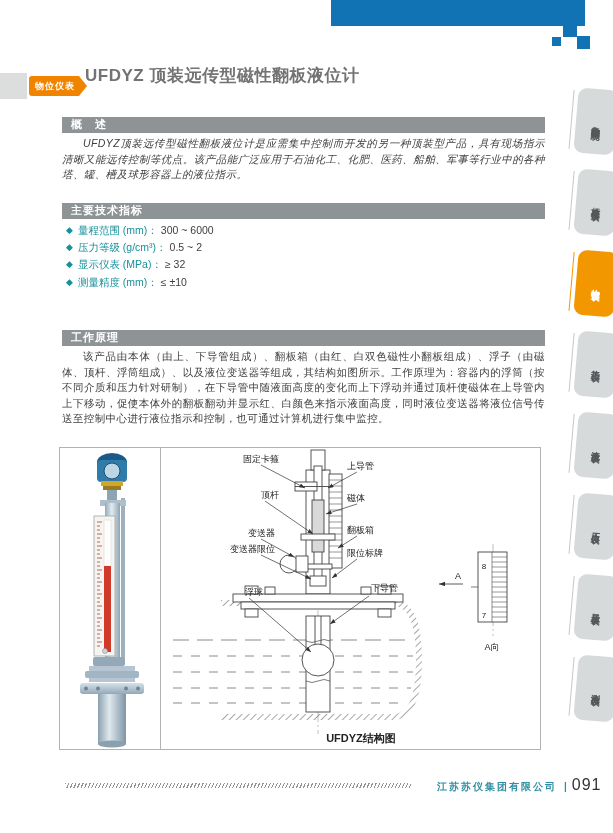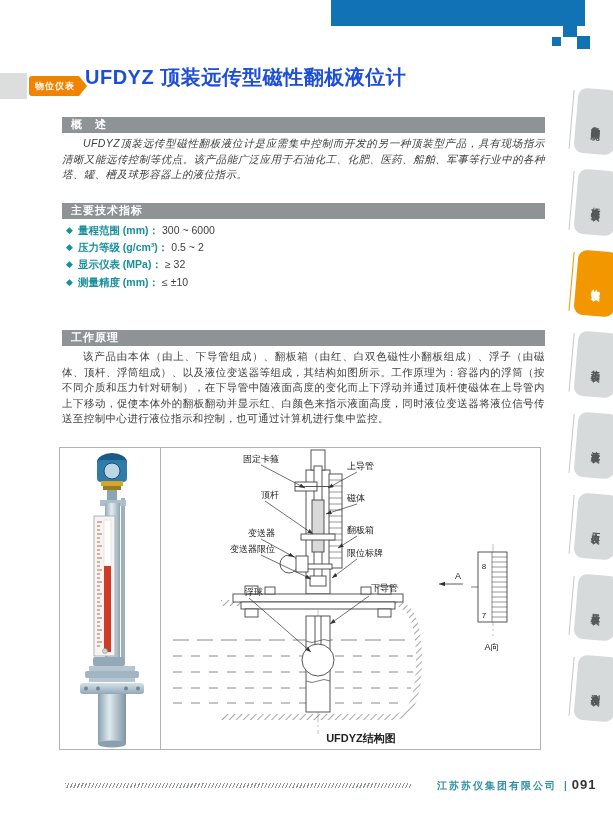--- a/index.html
+++ b/index.html
@@ -18,21 +18,21 @@
   
   .badge{
     position:absolute;left:29px;top:76px;height:20px;line-height:20px;
     background:#f08300;color:#fff;font-size:9px;font-weight:bold;letter-spacing:1px;
     padding:0 12px 0 6px;
     clip-path:polygon(0 0,calc(100% - 8px) 0,100% 50%,calc(100% - 8px) 100%,0 100%);
     border-radius:3px 0 0 3px;
   }
   .page-title{
     position:absolute;left:85px;top:64px;width:480px;
-    color:#1d4ed8;font-size:20px;font-weight:bold;letter-spacing:0.5px;
+    color:#737373;font-size:17px;font-weight:bold;letter-spacing:0.5px;
   }
   
   .sec-bar{
     position:absolute;left:62px;width:483px;height:16px;background:#8e9396;
     color:#fff;font-size:11px;font-weight:bold;line-height:15px;
     padding-left:9px;box-sizing:border-box;letter-spacing:1px;
   }
   .bar-overview{top:117px;}
   .bar-specs{top:203px;}
   .bar-principle{top:330px;}
@@ -41,21 +41,21 @@
     position:absolute;left:62px;width:483px;
     color:#3e3e3e;font-size:10.5px;line-height:15.5px;letter-spacing:0.4px;
     text-align:justify;text-indent:2em;word-break:break-all;
   }
   .para-overview{top:136px;font-style:italic;}
   .para-principle{top:349px;}
   
   .spec-list{position:absolute;left:66px;top:222px;width:470px;}
   .spec-row{height:17.2px;line-height:17.2px;font-size:10.5px;white-space:nowrap;}
   .spec-bullet{color:#17909c;font-size:9px;margin-right:5px;vertical-align:1px;}
-  .spec-label{color:#17909c;font-weight:bold;}
+  .spec-label{color:#17909c;font-weight:normal;}
   .spec-value{color:#3e3e3e;margin-left:3px;}
   
   .diagram-box{
     position:absolute;left:59px;top:447px;width:482px;height:303px;
     border:1px solid #b3b3b3;box-sizing:border-box;background:#fff;
   }
   .photo-panel{
     position:absolute;left:0;top:0;width:101px;height:100%;
     border-right:1px solid #b3b3b3;box-sizing:border-box;
   }
@@ -65,21 +65,21 @@
   .footer-hatch{
     position:absolute;left:65px;top:783px;width:346px;height:5px;
     background:repeating-linear-gradient(115deg,#8f9496 0 1px,transparent 1px 3.2px);
   }
   .footer-text{
     position:absolute;left:437px;top:778px;height:14px;line-height:14px;
     white-space:nowrap;font-size:10px;
   }
   .footer-company{color:#2f8fa3;font-weight:bold;letter-spacing:2px;}
   .footer-sep{color:#2f8fa3;margin:0 5px 0 7px;font-weight:bold;}
-  .footer-page{color:#333;font-weight:bold;font-size:13px;letter-spacing:1px;}
+  .footer-page{color:#333;font-weight:normal;font-size:16px;letter-spacing:1px;}
   
   .sidebar{position:absolute;left:576px;top:89px;width:40px;}
   .side-tab{
     position:relative;width:40px;height:65px;margin-bottom:16px;
     background:#d6dadb;border-radius:9px;
     display:flex;align-items:center;justify-content:center;
     transform:rotate(5deg);transform-origin:50% 50%;
     color:#54585a;font-size:9px;font-weight:bold;letter-spacing:1px;
     writing-mode:vertical-rl;text-orientation:upright;
   }

